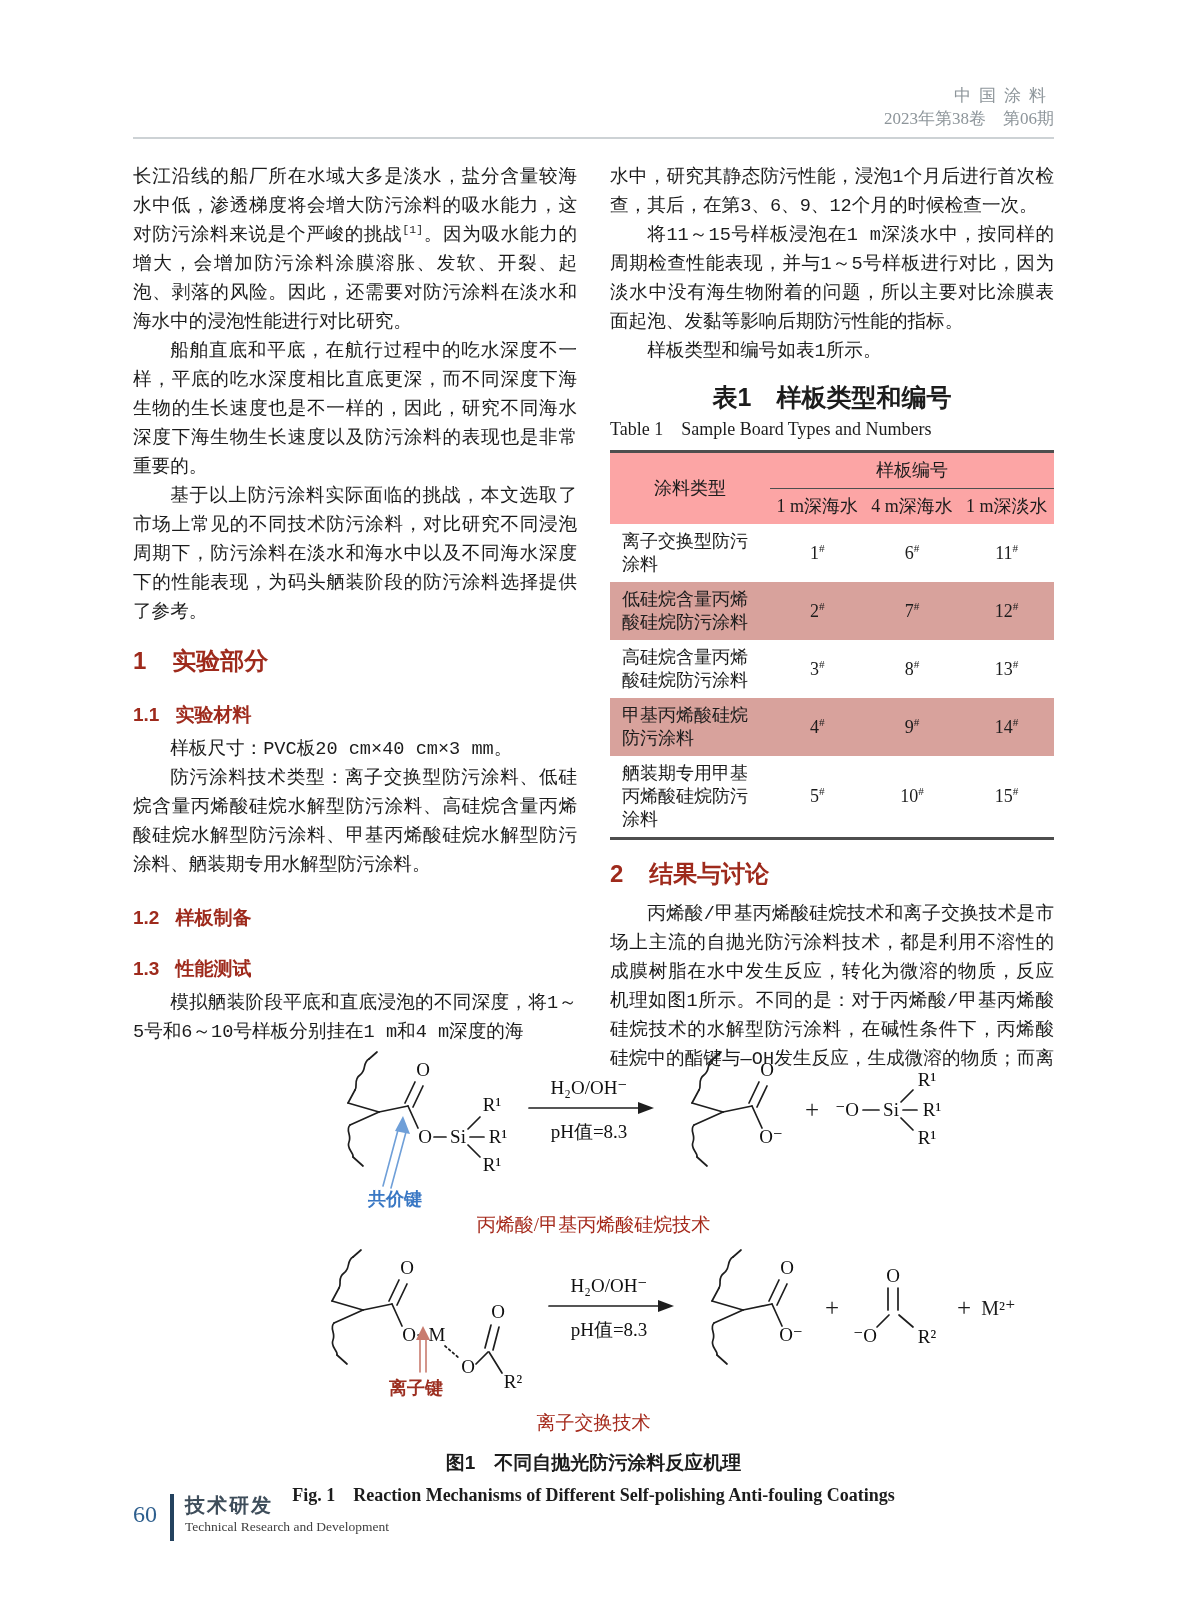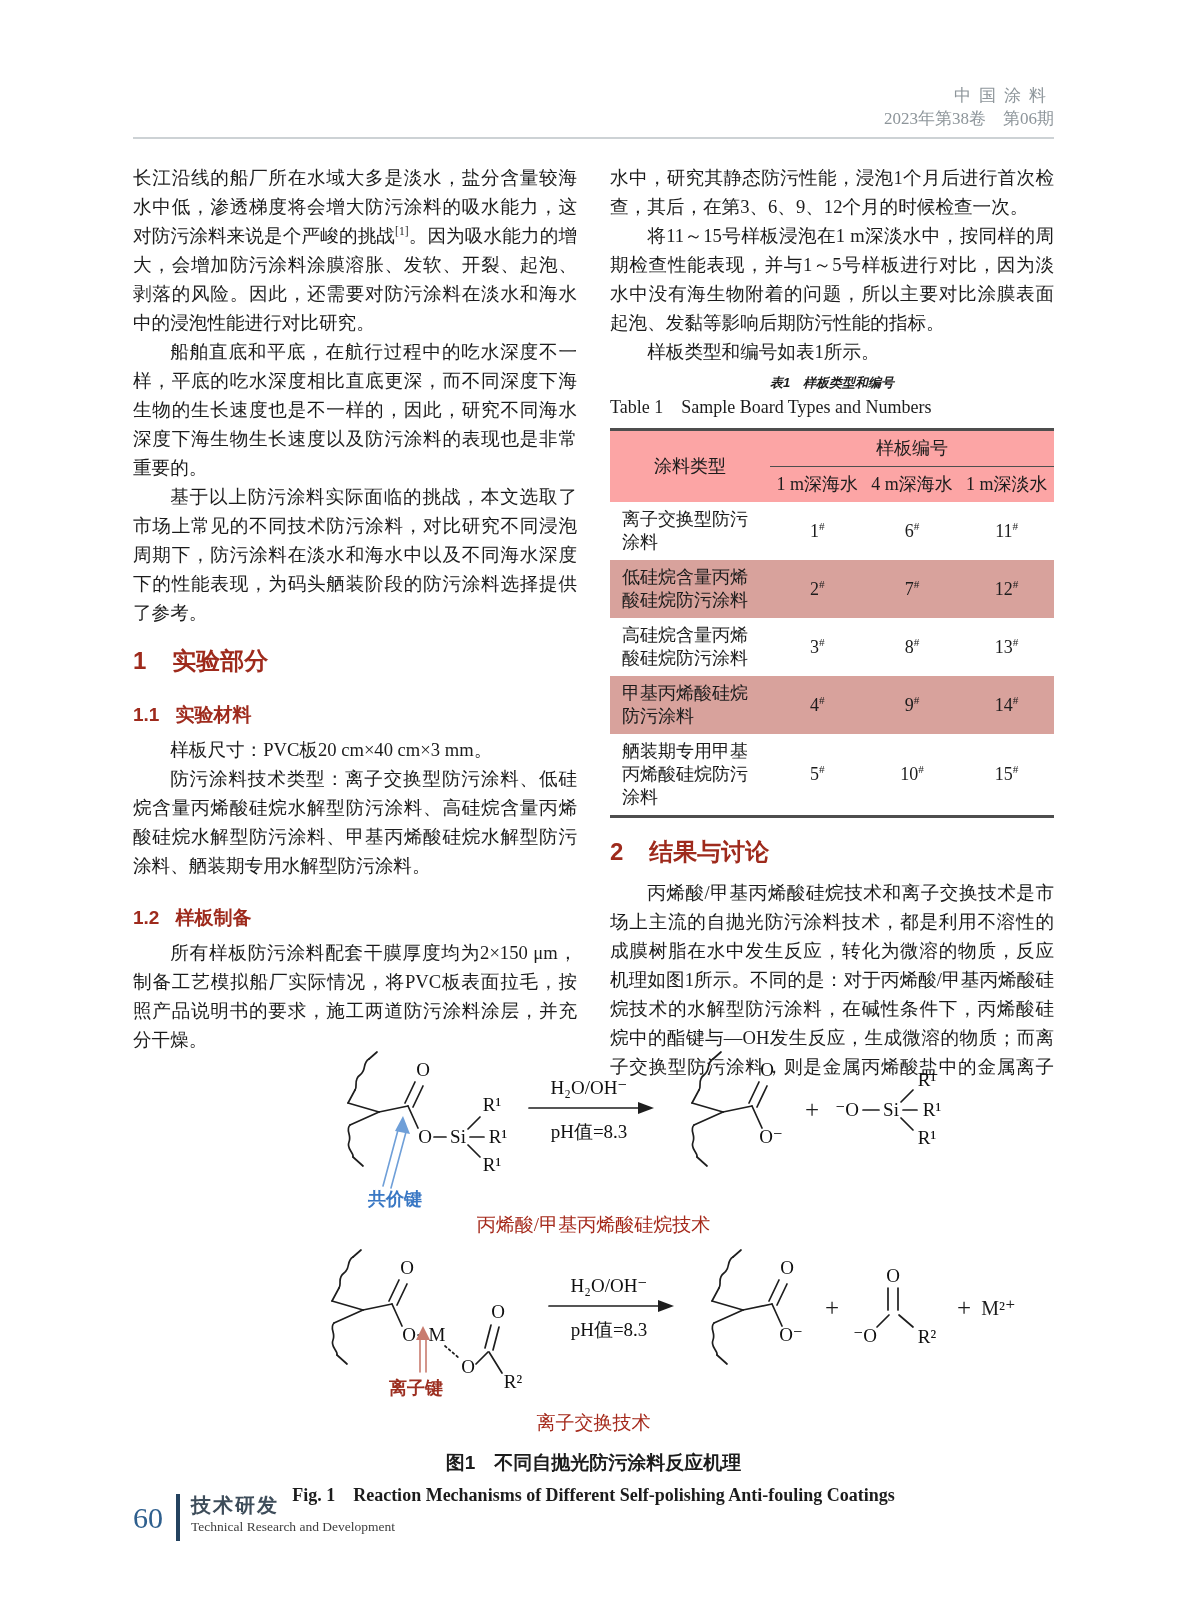--- a/index.html
+++ b/index.html
@@ -11,31 +11,31 @@
   .page{position:absolute;inset:0;padding:84px 133px 0;box-sizing:border-box;}
 
   
   .hdr{display:flex;justify-content:space-between;align-items:flex-end;color:#8d959a;font-size:17px;flex-direction:column;}
   .hdr .j{letter-spacing:8px;}
   .hdr-rule{border:none;border-top:2px solid #cdd2d5;margin:7px 0 0;}
 
   
   .cols{display:flex;gap:33px;margin-top:24px;height:914px;overflow:hidden;}
   .col{flex:0 0 444px;width:444px;}
-  p.body{font-size:18.6px;line-height:29px;text-align:justify;margin:0;}
+  p.body{font-size:18.6px;line-height:29px;text-align:justify;margin:0;font-family:Liberation Mono, monospace;}
   .ind{text-indent:2em;}
   sup{font-size:0.62em;line-height:0;}
 
   h1.sec{font-family:"Liberation Sans","DejaVu Sans",sans-serif;color:#9e2a1c;font-size:24px;font-weight:700;margin:18px 0 10px;}
   h1.sec .n{margin-right:26px;}
   h2.sec{font-family:"Liberation Sans","DejaVu Sans",sans-serif;color:#9e2a1c;font-size:19px;font-weight:700;margin:25px 0 7px;}
   h2.sec .n{margin-right:16px;}
 
   
-  .tbl-t-cn{text-align:center;font-family:"Liberation Sans","DejaVu Sans",sans-serif;font-weight:700;font-size:13px;margin:8px 0 3px;font-style:italic;}
+  .tbl-t-cn{text-align:center;font-family:"Liberation Sans","DejaVu Sans",sans-serif;font-weight:700;font-size:25px;margin:15px 0 3px;}
   .tbl-t-en{text-align:left;font-weight:400;font-size:18px;margin:0 0 9px;}
   table.smp{width:100%;border-collapse:collapse;font-size:18px;line-height:23px;
     border-top:3px solid #4e4e4e;border-bottom:3px solid #4e4e4e;}
   table.smp th,table.smp td{padding:6px 3px;text-align:center;vertical-align:middle;font-weight:400;}
   table.smp thead th{background:#fca5a5;}
   table.smp th.grp{border-bottom:1.5px solid #4e4e4e;}
   table.smp td.t{text-align:left;padding-left:12px;padding-right:10px;}
   table.smp tr.alt td{background:#d8a29c;}
   col.c-type{width:160px;}
 
@@ -52,21 +52,21 @@
   svg.chem path.red-s{stroke:#c87b6e;stroke-width:1.6;}
   svg.chem text.red-t{fill:#9c2f21;font-size:18px;font-weight:700;}
   .plus{font-size:25px;margin-top:48px;margin-left:10px;}
   .mion{font-size:20px;margin-top:50px;margin-left:10px;}
   .rxn-cap{color:#a5291b;font-size:19px;font-weight:400;text-align:center;margin:4px 0 8px;}
   .figcap-cn{text-align:center;font-family:"Liberation Sans","DejaVu Sans",sans-serif;font-weight:700;font-size:19px;margin-top:14px;}
   .figcap-en{text-align:center;font-weight:700;font-size:18px;margin-top:7px;}
 
   
   .foot{position:absolute;left:133px;top:1492px;display:flex;align-items:flex-start;}
-  .pg{font-size:30px;color:#2e5f8e;margin-top:9px;}
+  .pg{font-size:24px;color:#2e5f8e;margin-top:9px;}
   .bar{width:4px;background:#24425f;height:47px;margin:2px 11px 0 13px;}
   .fc-cn{font-family:"Liberation Sans","DejaVu Sans",sans-serif;font-weight:700;font-size:20px;color:#3e4d5a;letter-spacing:2px;}
   .fc-en{font-size:13.5px;color:#404040;}
 </style>
 </head>
 <body>
 
 <div class="page">
 
   <div class="hdr">
@@ -81,21 +81,20 @@
       <p class="body"><span>长江沿线的船厂所在水域大多是淡水，盐分含量较海水中低，渗透梯度将会增大防污涂料的吸水能力，这对防污涂料来说是个严峻的挑战</span><sup>[1]</sup><span>。因为吸水能力的增大，会增加防污涂料涂膜溶胀、发软、开裂、起泡、剥落的风险。因此，还需要对防污涂料在淡水和海水中的浸泡性能进行对比研究。</span></p>
       <p class="body ind">船舶直底和平底，在航行过程中的吃水深度不一样，平底的吃水深度相比直底更深，而不同深度下海生物的生长速度也是不一样的，因此，研究不同海水深度下海生物生长速度以及防污涂料的表现也是非常重要的。</p>
       <p class="body ind">基于以上防污涂料实际面临的挑战，本文选取了市场上常见的不同技术防污涂料，对比研究不同浸泡周期下，防污涂料在淡水和海水中以及不同海水深度下的性能表现，为码头舾装阶段的防污涂料选择提供了参考。</p>
 
       <h1 class="sec"><span class="n">1</span><span>实验部分</span></h1>
       <h2 class="sec"><span class="n">1.1</span><span>实验材料</span></h2>
       <p class="body ind">样板尺寸：PVC板20 cm×40 cm×3 mm。</p>
       <p class="body ind">防污涂料技术类型：离子交换型防污涂料、低硅烷含量丙烯酸硅烷水解型防污涂料、高硅烷含量丙烯酸硅烷水解型防污涂料、甲基丙烯酸硅烷水解型防污涂料、舾装期专用水解型防污涂料。</p>
 
       <h2 class="sec"><span class="n">1.2</span><span>样板制备</span></h2>
-      <p class="body ind">所有样板防污涂料配套干膜厚度均为2×150 μm，制备工艺模拟船厂实际情况，将PVC板表面拉毛，按照产品说明书的要求，施工两道防污涂料涂层，并充分干燥。</p>
 
       <h2 class="sec"><span class="n">1.3</span><span>性能测试</span></h2>
       <p class="body ind">模拟舾装阶段平底和直底浸泡的不同深度，将1～5号和6～10号样板分别挂在1 m和4 m深度的海</p>
     </div>
 
     <div class="col">
       <p class="body">水中，研究其静态防污性能，浸泡1个月后进行首次检查，其后，在第3、6、9、12个月的时候检查一次。</p>
       <p class="body ind">将11～15号样板浸泡在1 m深淡水中，按同样的周期检查性能表现，并与1～5号样板进行对比，因为淡水中没有海生物附着的问题，所以主要对比涂膜表面起泡、发黏等影响后期防污性能的指标。</p>
       <p class="body ind">样板类型和编号如表1所示。</p>
 

